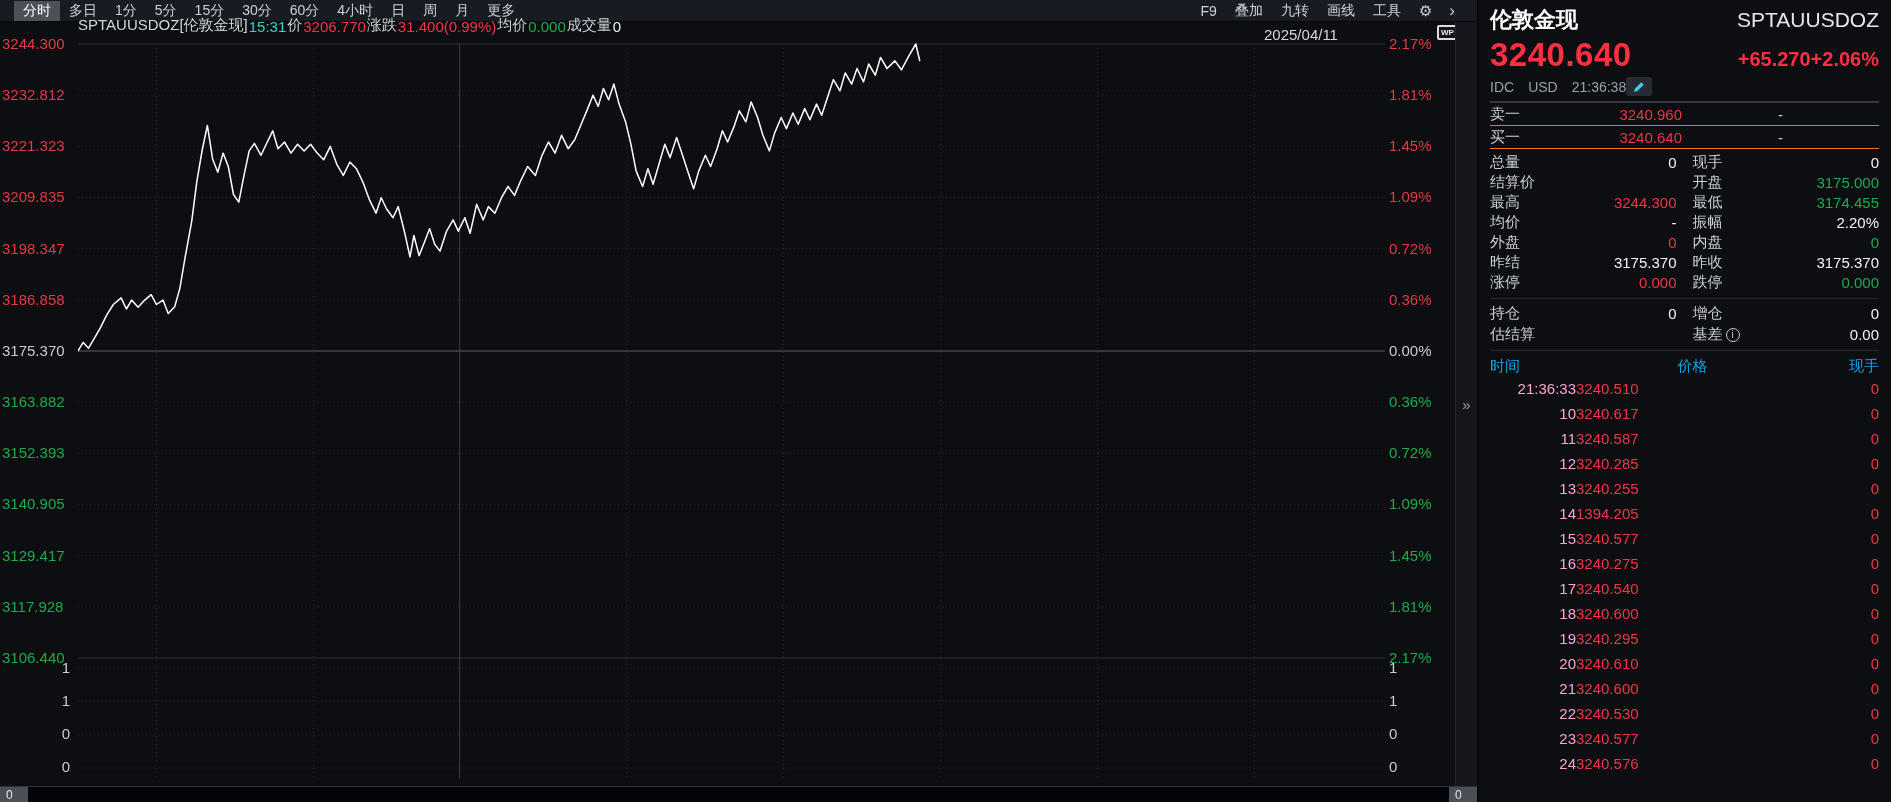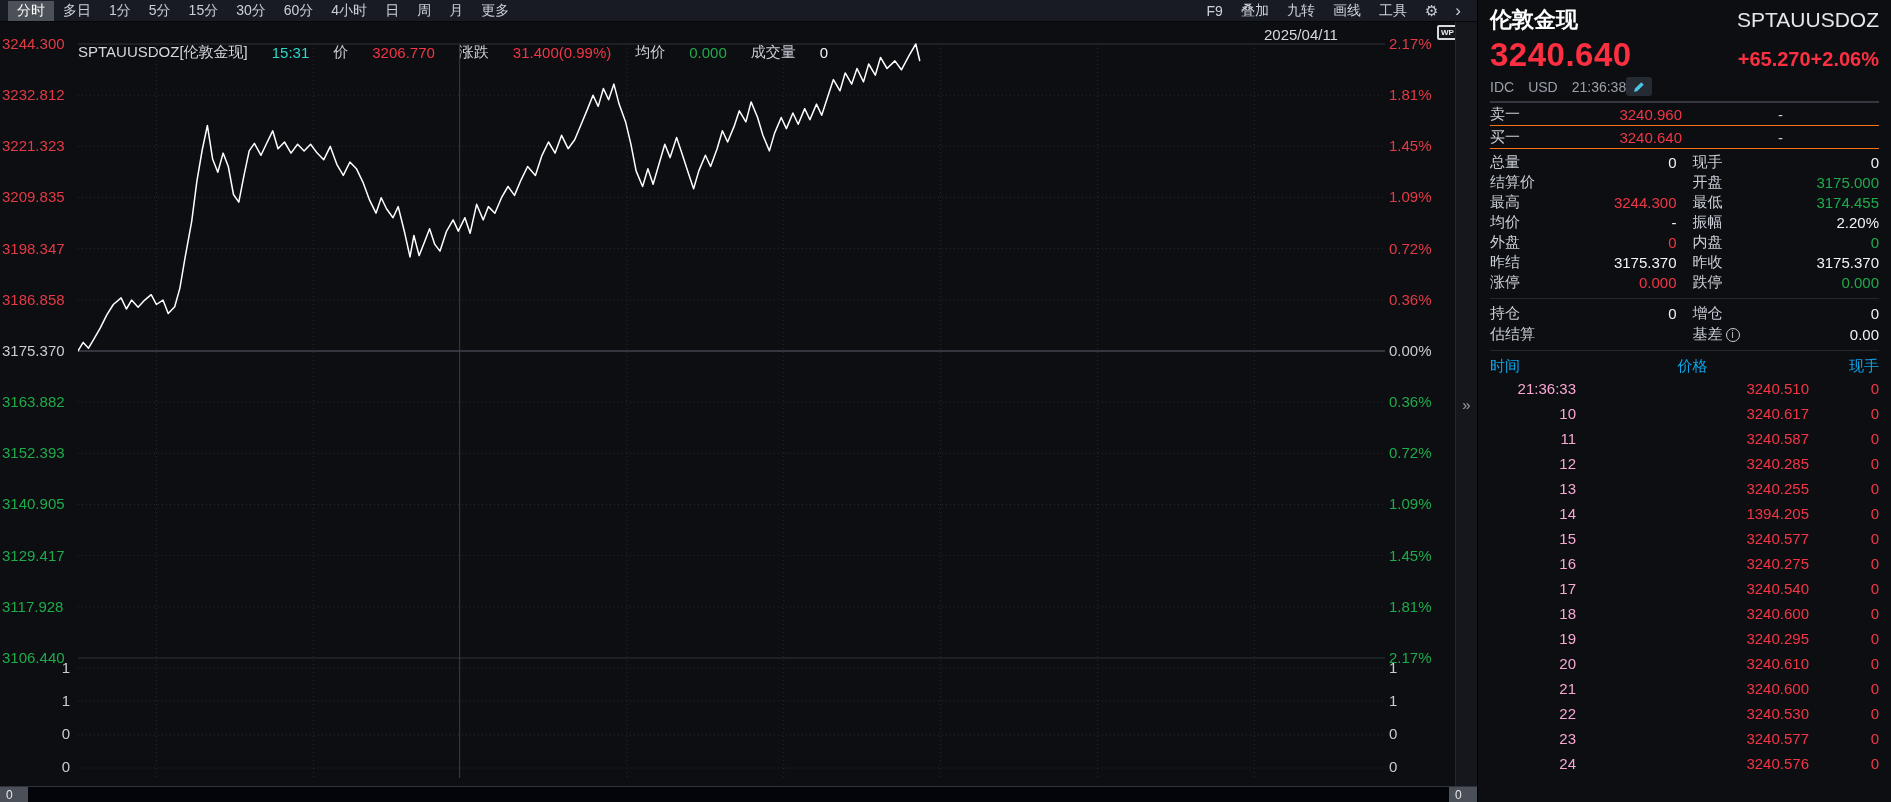--- a/index.html
+++ b/index.html
@@ -1,29 +1,29 @@
 <!DOCTYPE html>
 <html><head>
 <meta charset="utf-8">
 <style>
   *{margin:0;padding:0;box-sizing:border-box}
   html,body{background:#000}
   body{font-family:"Liberation Sans","DejaVu Sans",sans-serif;-webkit-font-smoothing:antialiased}
   .app{position:relative;width:1891px;height:802px;background:#0c0e12;overflow:hidden;color:#e8eaed}
   .chart-col{position:absolute;left:0;top:0;width:1477px;height:802px;background:#0d0e12}
   
-  .toolbar{position:absolute;left:0;top:0;width:1477px;height:22px;background:#181b22;display:flex;align-items:center;padding:0 8px;font-size:14px;color:#ccd0d8;border-bottom:1px solid #060708}
+  .toolbar{position:absolute;left:0;top:0;width:1477px;height:22px;background:#181b22;display:flex;align-items:center;padding:0 14px;font-size:14px;color:#ccd0d8;border-bottom:1px solid #060708}
   .tab{padding:1px 9px;white-space:nowrap;cursor:pointer}
   .tab.active{background:#4c5059;color:#fff}
   .tool-right{margin-left:auto;display:flex;align-items:center}
   .tool{padding:1px 9px;white-space:nowrap;cursor:pointer}
   .gear{font-size:15px;padding:0 9px;cursor:pointer}
   .chev{font-size:17px;padding:0 8px;cursor:pointer;color:#ccd0d8}
   
-  .chart-header{position:absolute;left:78px;top:43px;font-size:15px;display:flex;gap:24px;align-items:center;white-space:nowrap}
+  .chart-header{position:absolute;left:78px;top:16px;font-size:15px;display:flex;gap:1px;align-items:flex-end;white-space:nowrap}
   .ch-sym{color:#d3d7de}.ch-time{color:#2bd8cb}.ch-lbl{color:#c9cdd5}
   .ch-red{color:#f23645}.ch-green{color:#1fab4b}.ch-white{color:#f2f3f5}
   .chart-date{position:absolute;left:1264px;top:26px;font-size:15px;color:#d3d7de}
   .wp-icon{position:absolute;left:1437px;top:25px;width:21px;height:15px;border:2px solid #d8dadd;border-radius:2px;display:flex;align-items:center;justify-content:center;font-size:8px;font-weight:bold;color:#e8eaed;background:#14161b;cursor:pointer}
   
   .axis-col{position:absolute;display:flex;flex-direction:column;justify-content:space-between;font-size:15px}
   .axis-col span{height:16px;line-height:16px;display:block}
   .axis-left{left:2px;top:36px;width:72px;height:630px}
   .axis-right{left:1389px;top:36px;width:60px;height:630px}
   .up{color:#e23b45}.down{color:#1fab4b}.base{color:#c9ccd2}
@@ -64,21 +64,21 @@
   .info-icon:empty{display:none}
   .section{border-top:1px solid #23262d;padding:4px 0 5px}
   .s-row{display:flex;height:21px;align-items:center}
   .tape{border-top:1px solid #23262d}
   .tape-head{display:flex;height:25px;align-items:flex-end;color:#0ea5e9}
   .h-time{width:86px;text-align:left}
   .h-price{flex:1;text-align:center}
   .h-vol{width:70px;text-align:right}
   .tape-row{display:flex;height:25px;align-items:center}
   .t-time{width:86px;text-align:right;color:#f9a8d4}
-  .t-price{flex:1;text-align:right;color:#f23645}
+  .t-price{flex:1;text-align:left;color:#f23645}
   .t-vol{width:70px;text-align:right;color:#f23645}
 </style>
 </head>
 <body>
 
 <div class="app">
 
   <div class="chart-col">
 
     <div class="toolbar">

